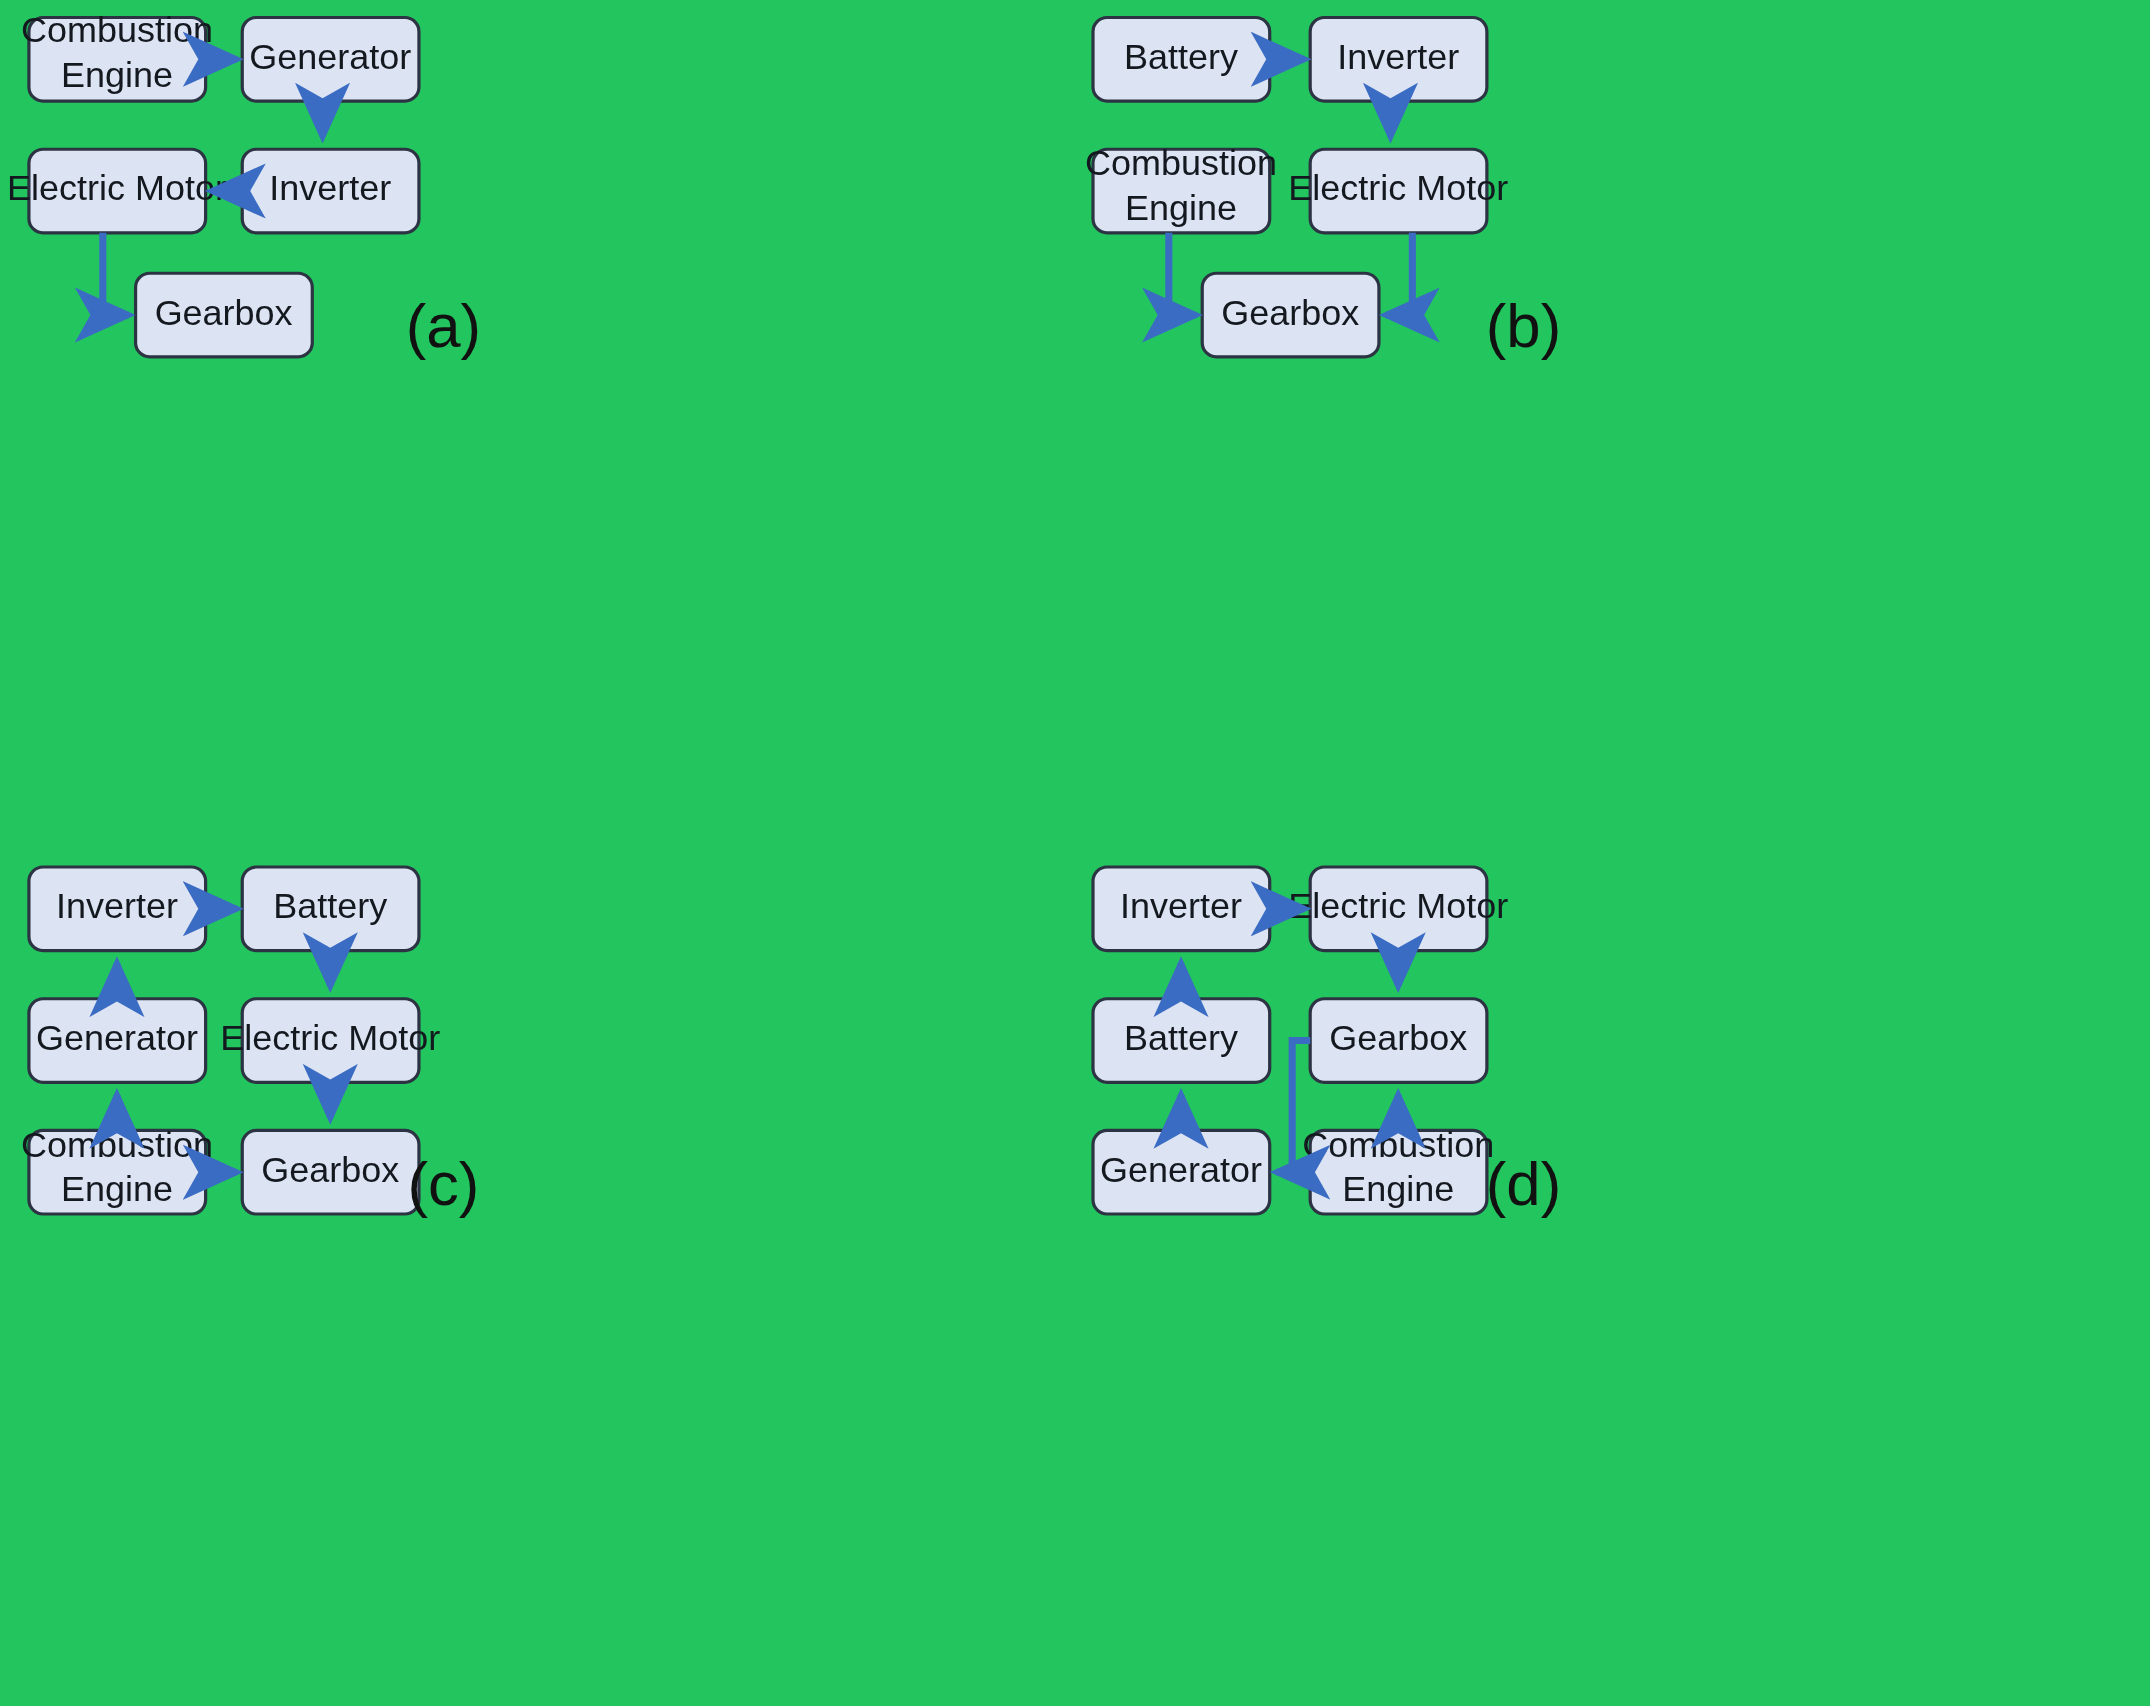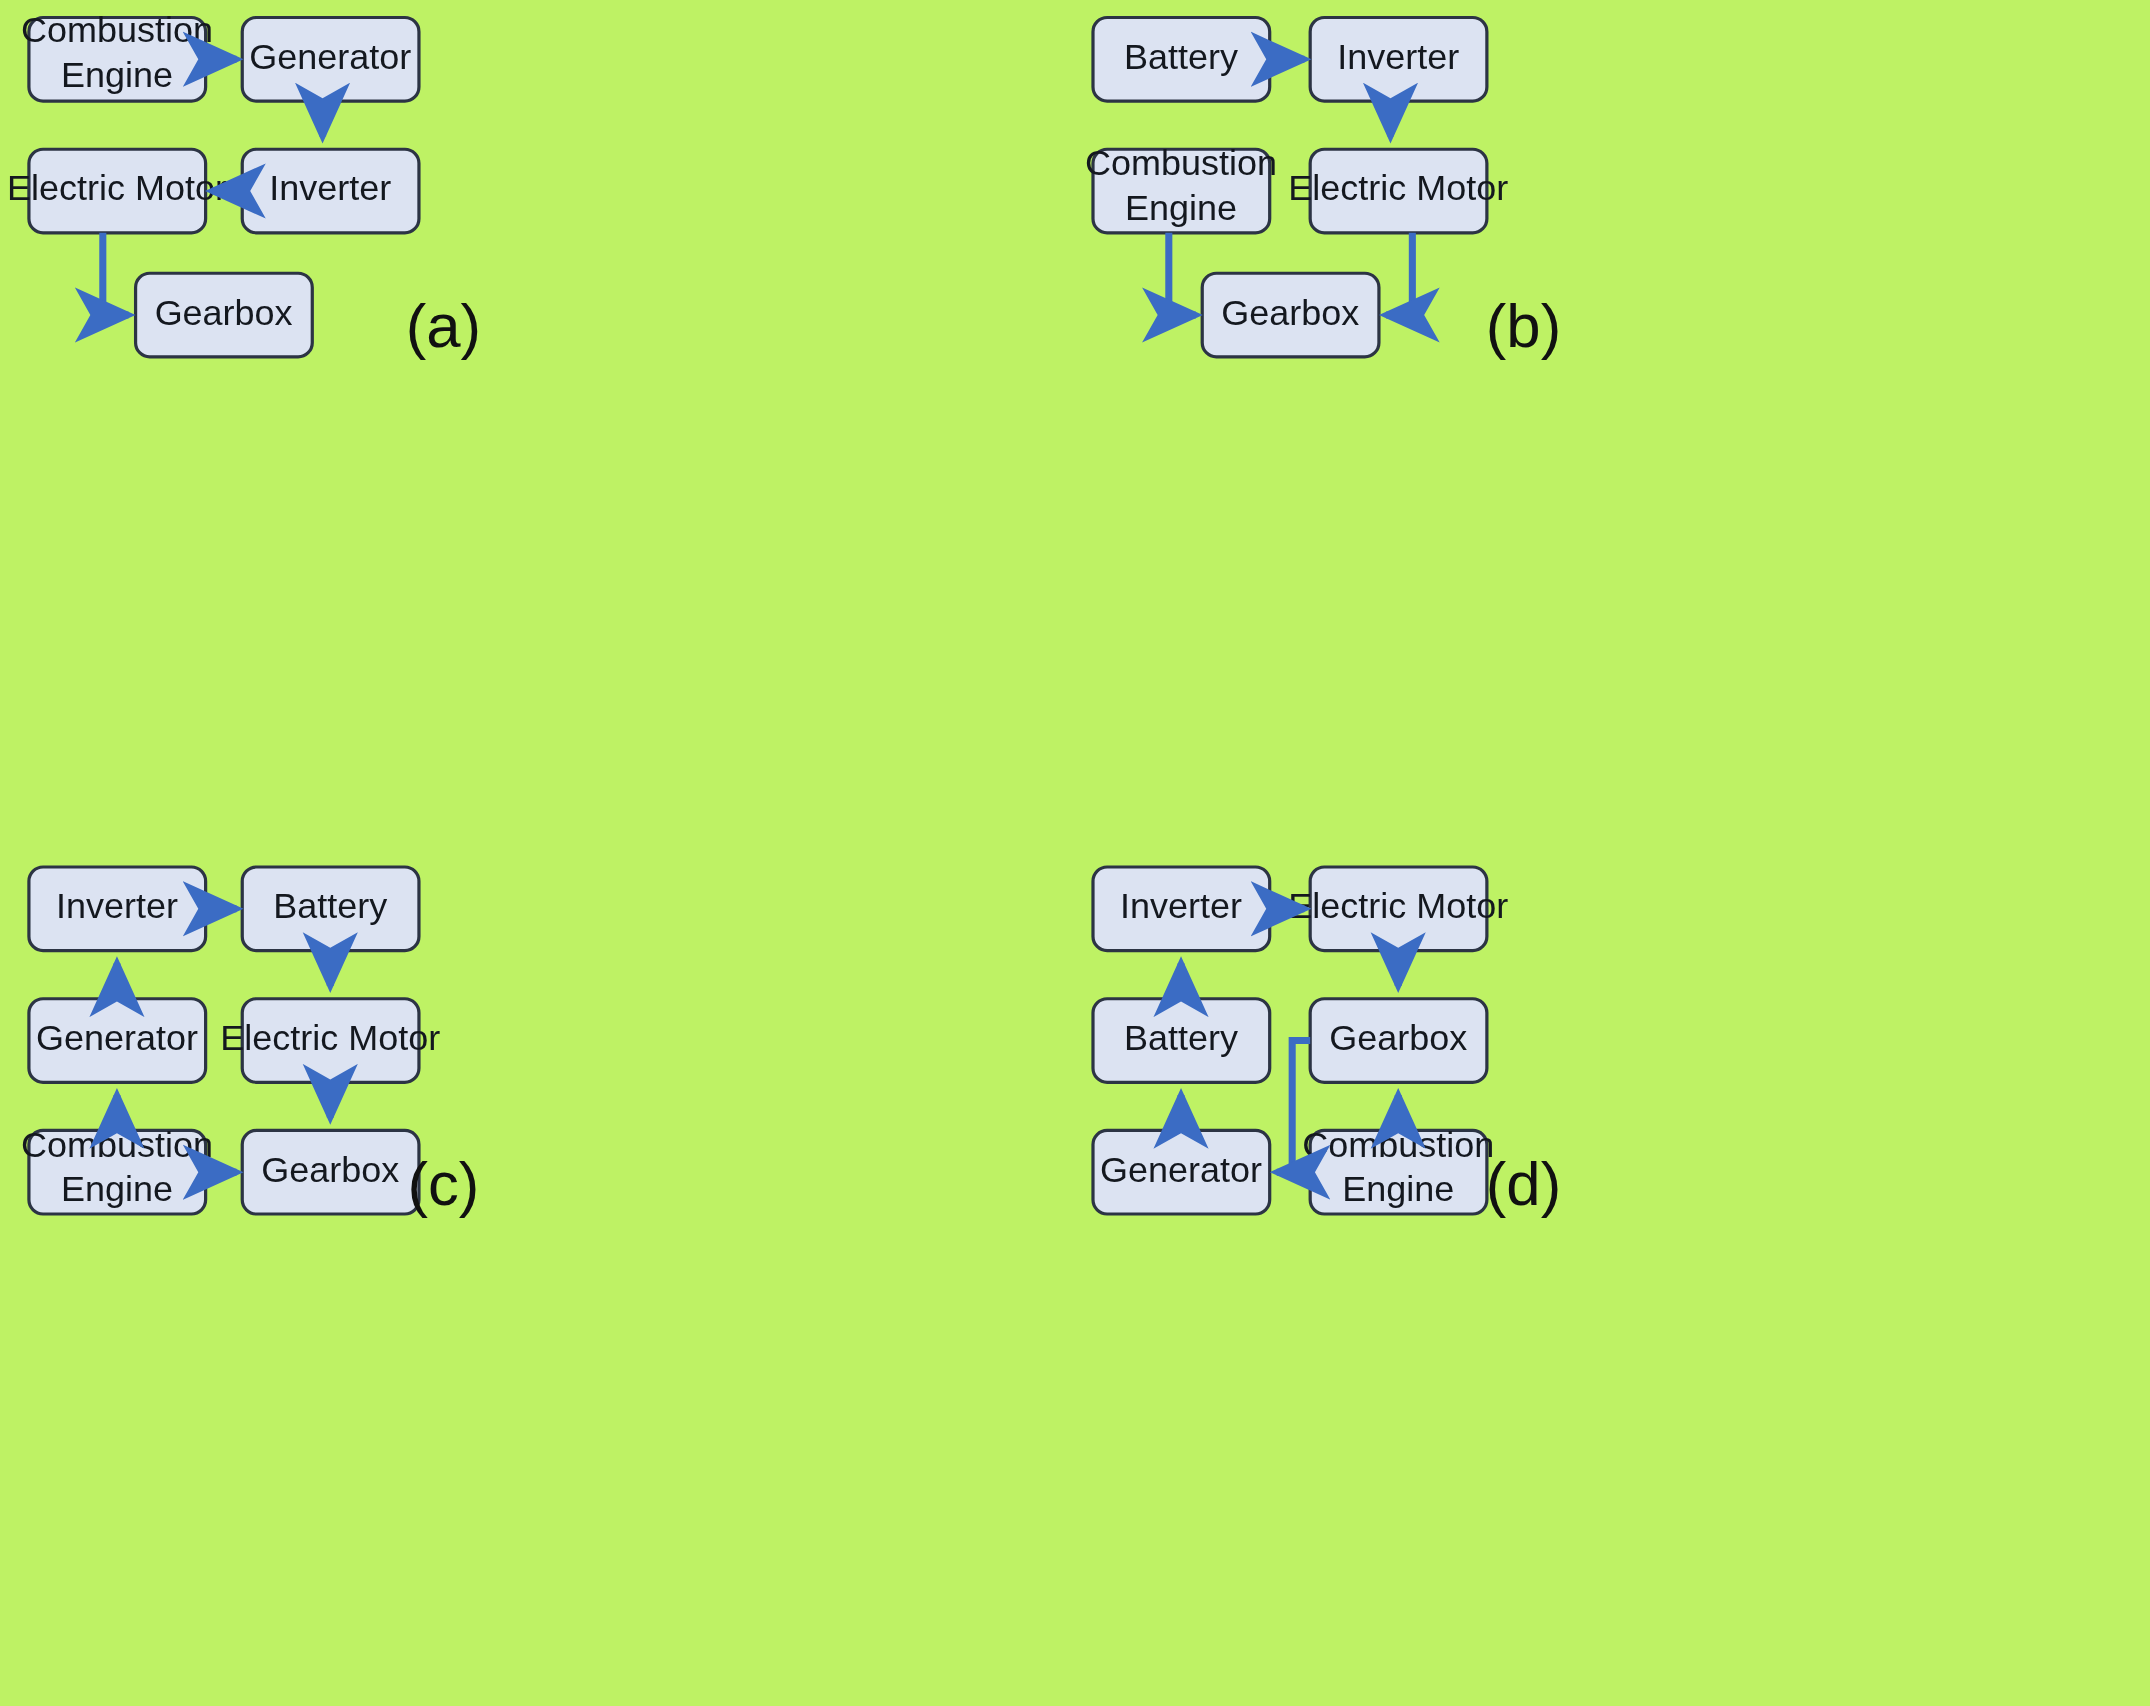--- a/index.html
+++ b/index.html
@@ -1,21 +1,21 @@
 <!DOCTYPE html>
 <html style="font-size:10.3px"><head>
 <meta charset="utf-8">
 <style>
   html,body{margin:0;padding:0;background:#ffffff;}
   body{
     width:2151px;height:1707px;
     font-family:"Liberation Sans","DejaVu Sans",sans-serif;
     overflow:hidden;
   }
-  #figure{position:relative;width:2151px;height:1707px;background:#bef264;}
+  #figure{position:relative;width:2151px;height:1707px;background:#22c55e;}
   .panel{position:absolute;width:1075px;height:853px;}
   #panel-a{left:0;top:0;}
   #panel-b{left:1075px;top:0;}
   #panel-c{left:0;top:854px;}
   #panel-d{left:1075px;top:854px;}
   .panel svg{display:block;width:1075px;height:853px;}
   .node-rect{
     fill:#dce3f2;stroke:#2c3444;stroke-width:5;
   }
   .node-label{

